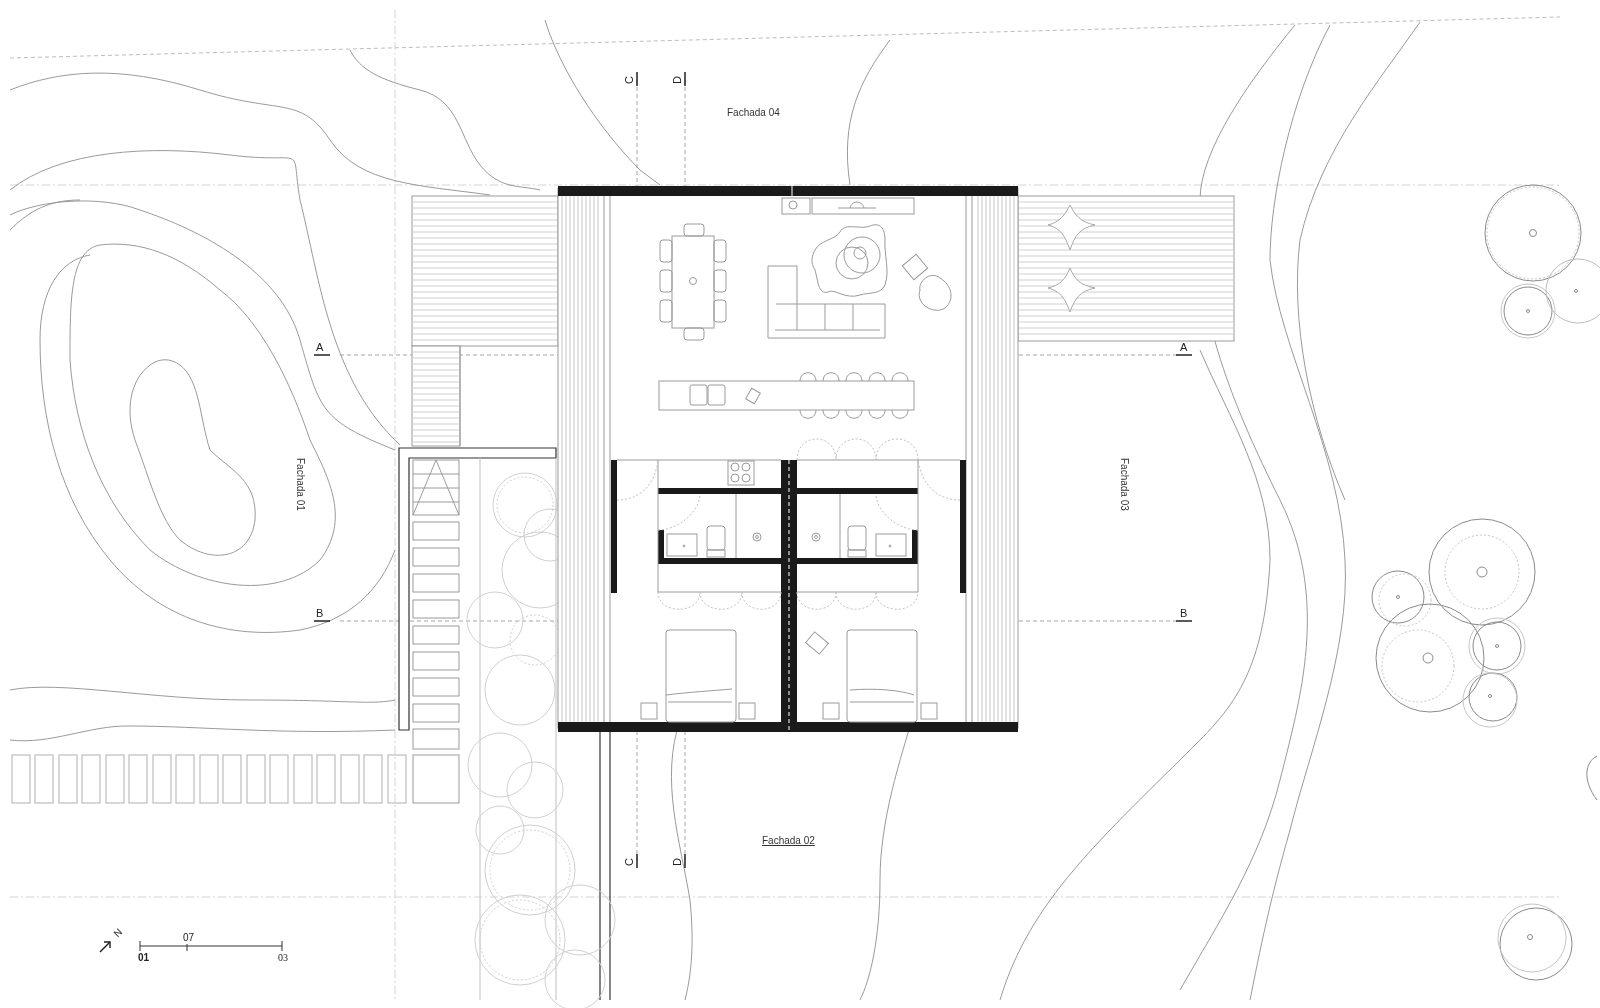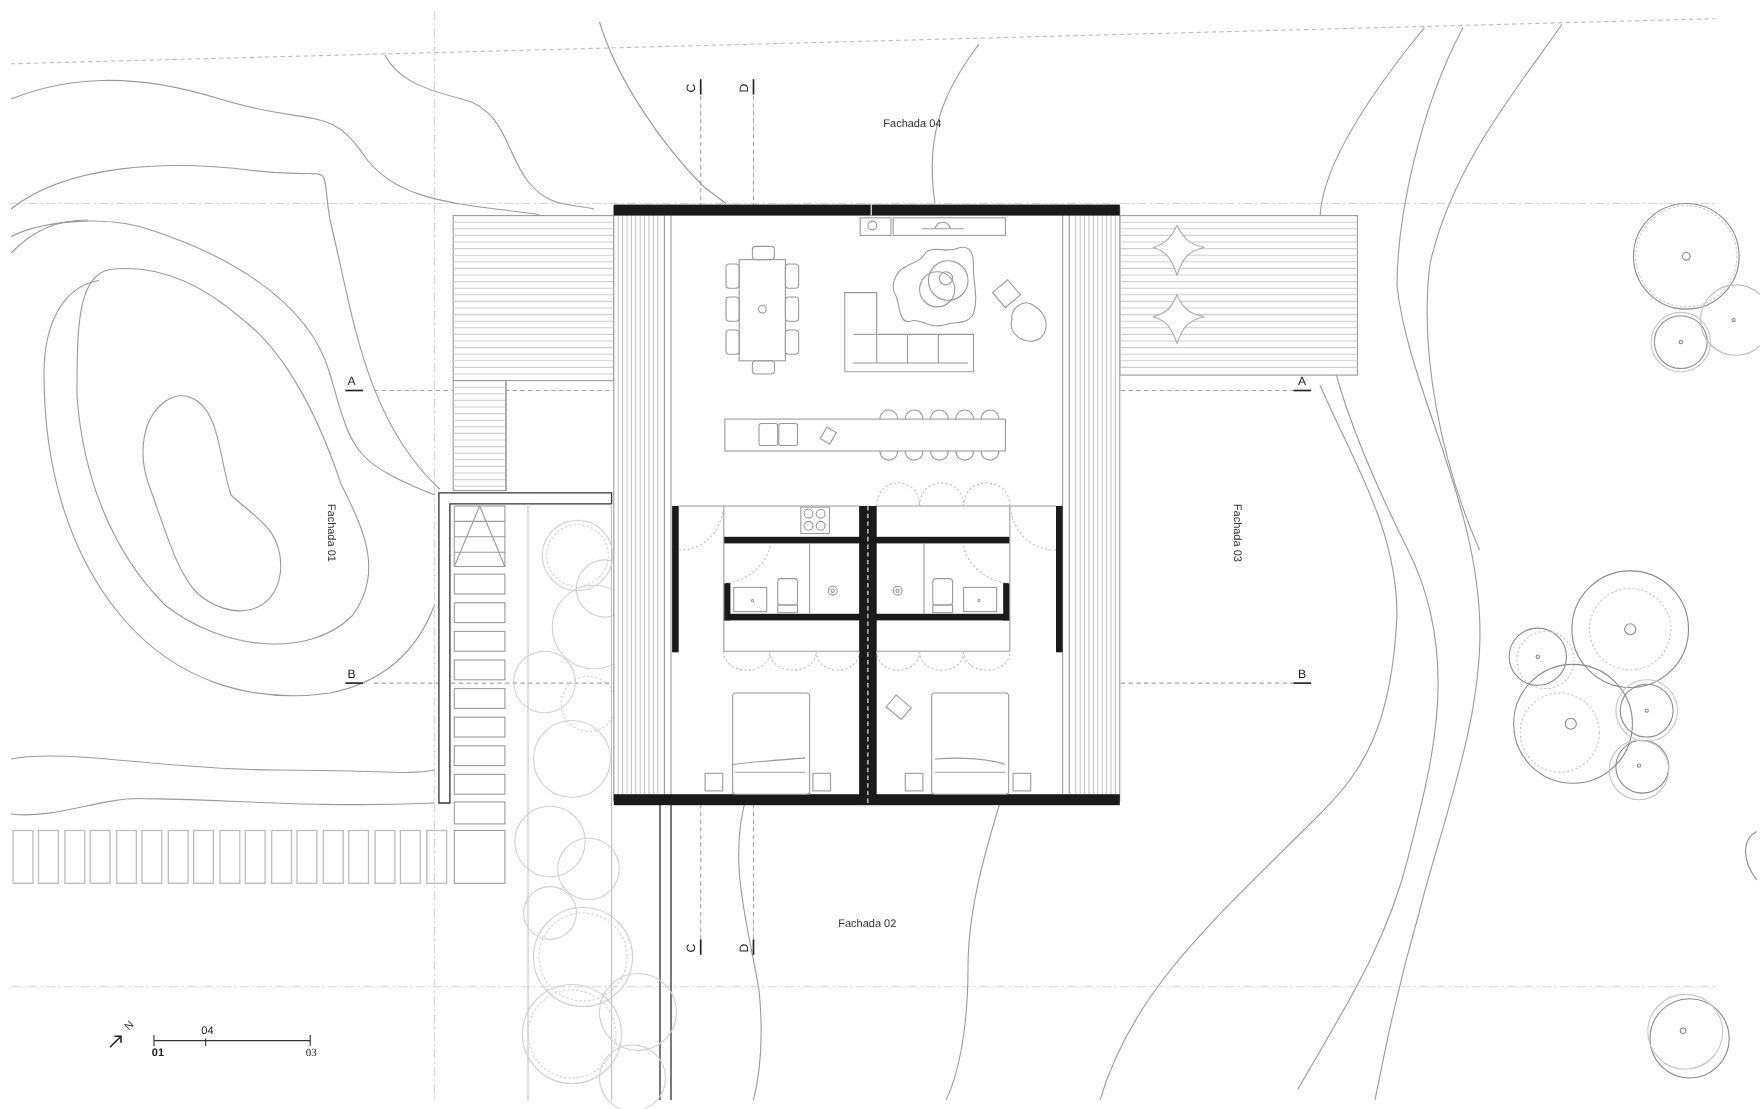--- a/index.html
+++ b/index.html
@@ -374,31 +374,31 @@
     <line x1="187" y1="944" x2="187" y2="951"></line>
     <line x1="282" y1="941" x2="282" y2="951"></line>
   </g>
 
   <g stroke="#222" stroke-width="1.4" fill="none">
     <line x1="100" y1="952" x2="110" y2="942"></line>
     <path d="M104 942 L110 942 L110 948"></path>
   </g>
 </svg>
 
-<div class="lbl" style="left:803px; top:108px;">Fachada 04</div>
-<div class="lbl" style="left:762px; top:836px;">Fachada 02</div>
+<div class="lbl" style="left:727px; top:108px;">Fachada 04</div>
+<div class="lbl" style="left:762px; top:836px;text-decoration:underline;">Fachada 02</div>
 <div class="lbl rot90" style="left:305px; top:458px;">Fachada 01</div>
 <div class="lbl rot90" style="left:1129px; top:458px;">Fachada 03</div>
 
 <div class="lbl sec" style="left:316px; top:342px;">A</div>
 <div class="lbl sec" style="left:1180px; top:342px;">A</div>
 <div class="lbl sec" style="left:316px; top:608px;">B</div>
 <div class="lbl sec" style="left:1180px; top:608px;">B</div>
 <div class="lbl sec rotm90" style="left:624px; top:84px;">C</div>
 <div class="lbl sec rotm90" style="left:672px; top:84px;">D</div>
 <div class="lbl sec rotm90" style="left:624px; top:866px;">C</div>
 <div class="lbl sec rotm90" style="left:672px; top:866px;">D</div>
 
 <div class="lbl scale-lbl" style="left:138px; top:953px;font-weight:bold;">01</div>
-<div class="lbl scale-lbl" style="left:183px; top:933px;">04</div>
+<div class="lbl scale-lbl" style="left:183px; top:933px;">07</div>
 <div class="lbl scale-lbl" style="left:278px; top:953px;font-family:Liberation Serif, serif;">03</div>
 
 <div class="lbl" style="left:112px; top:932px; font-size:10px; transform:rotate(-45deg); transform-origin:left top;">N</div>
 
 </body></html>

